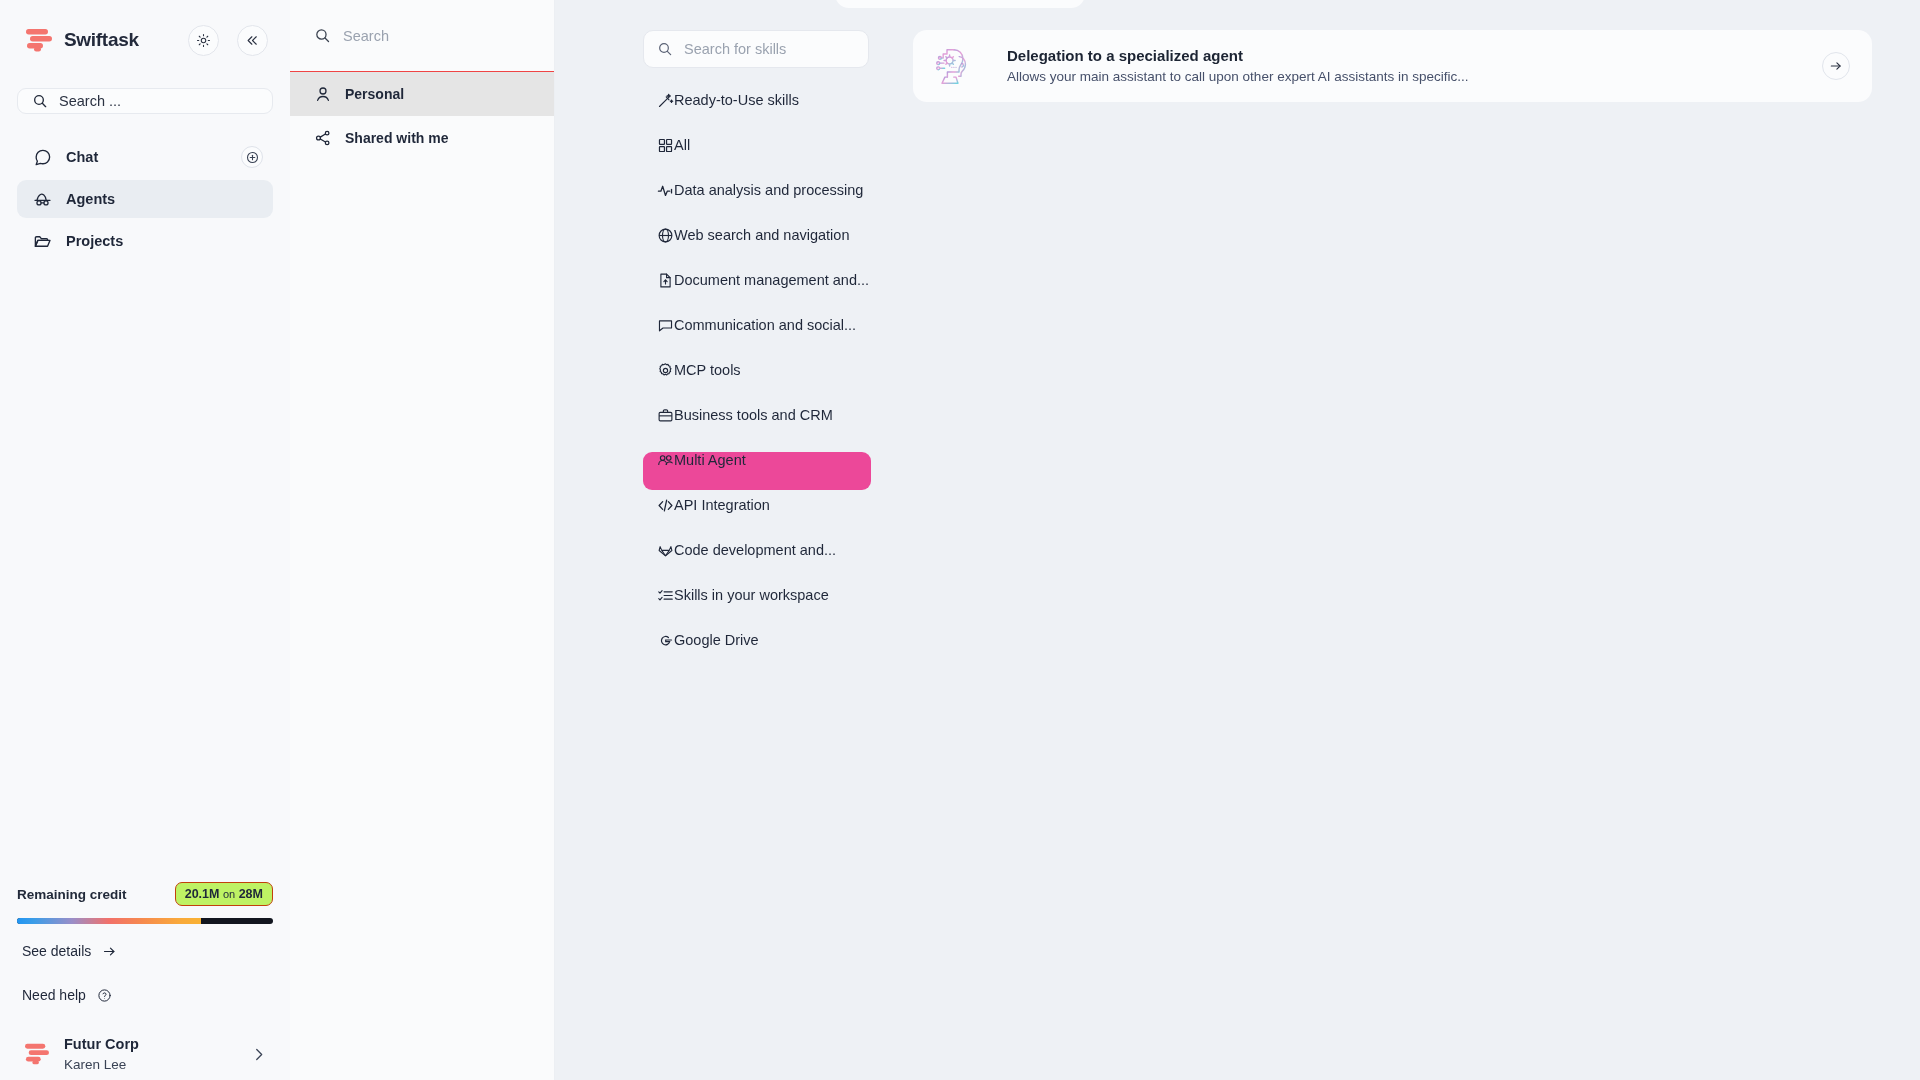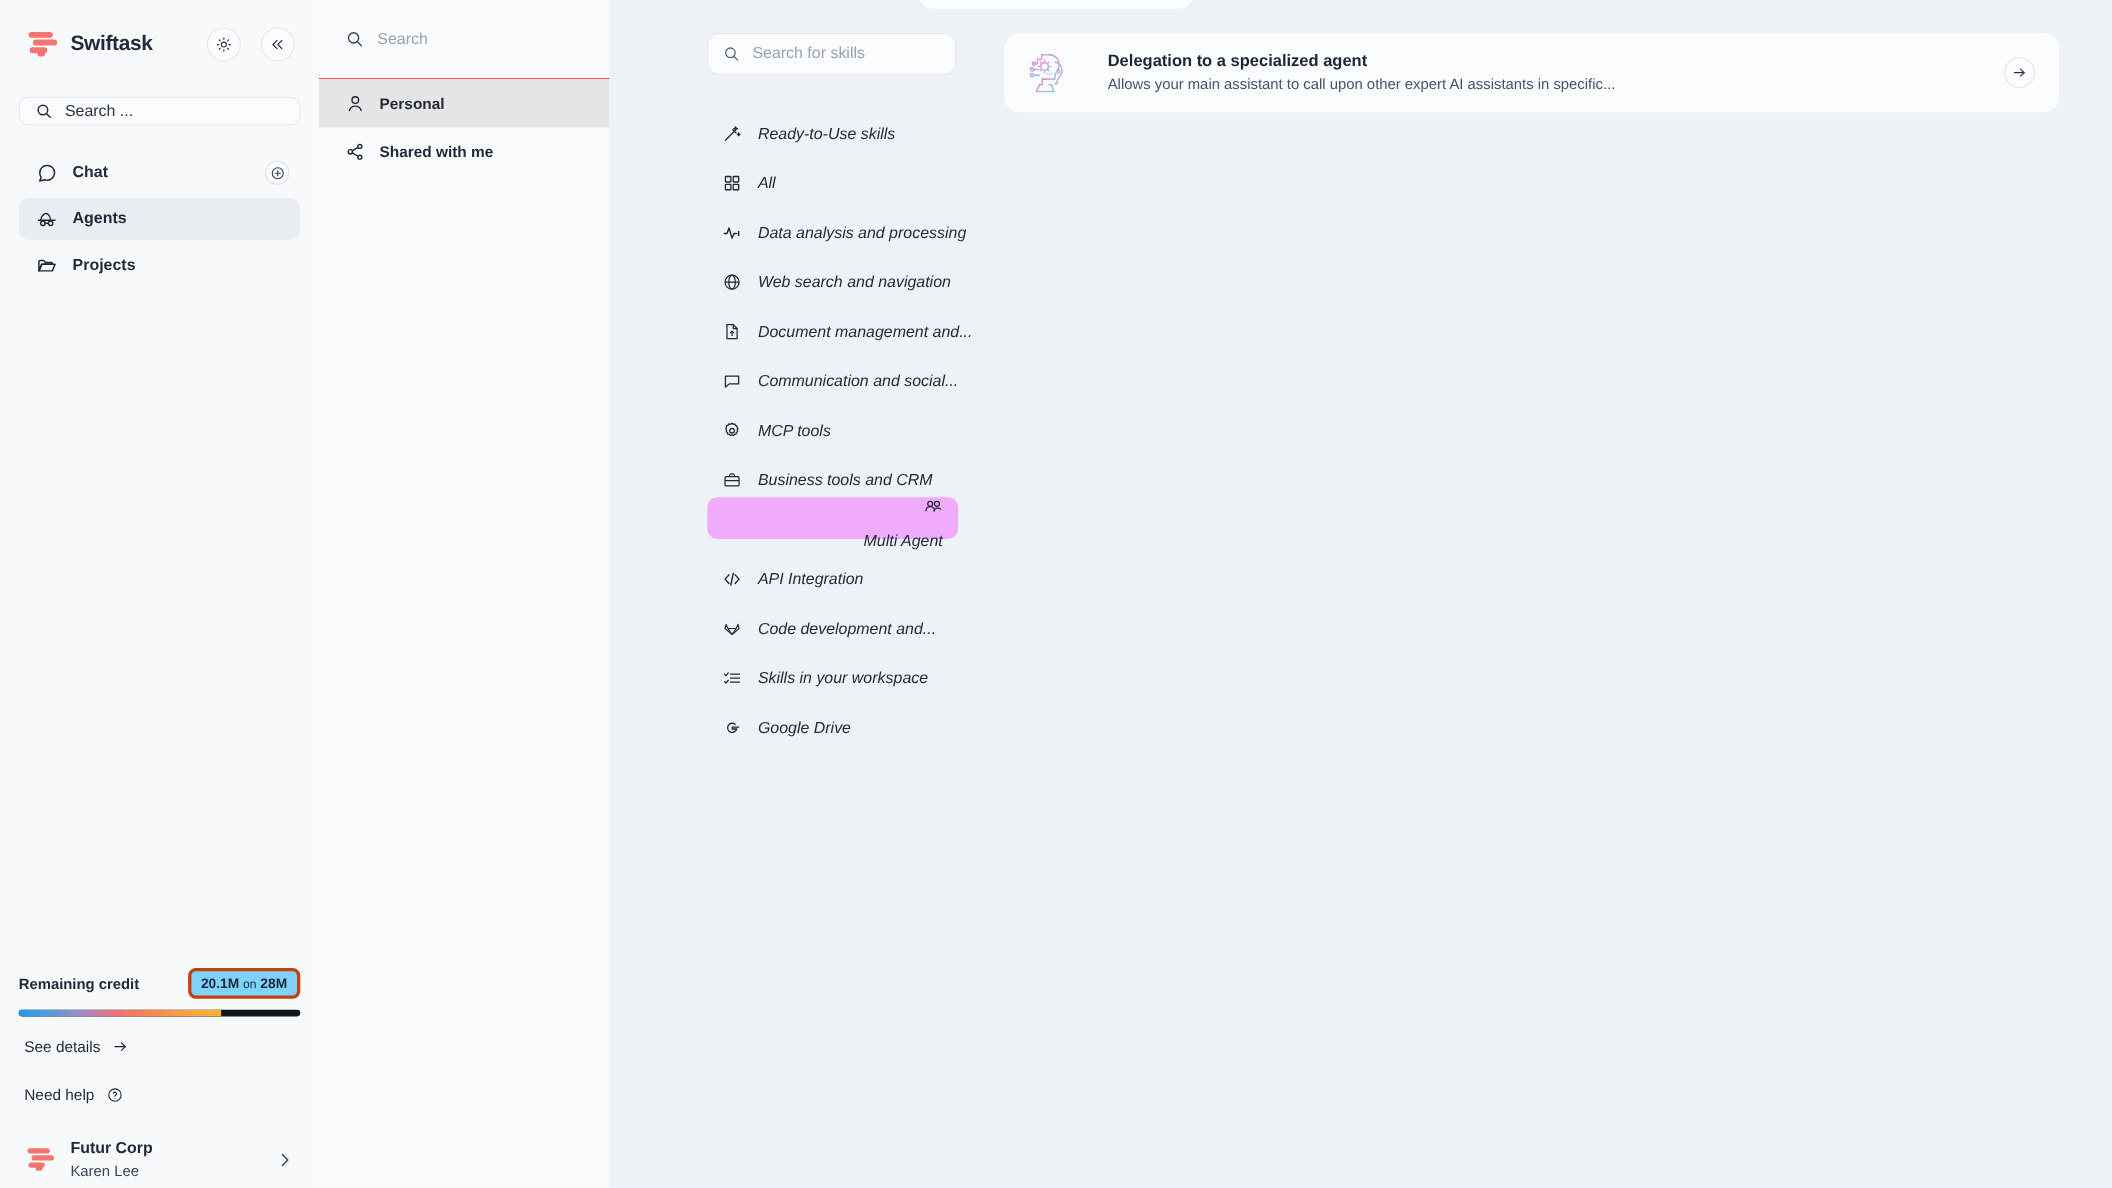--- a/index.html
+++ b/index.html
@@ -62,21 +62,21 @@
     border-radius: 50%; border: 1px solid #dfe3ea; background: #fbfcfd;
     display: flex; align-items: center; justify-content: center; cursor: pointer;
   }
 
   .sidebar-spacer { flex: 1; }
 
   .credit-block { padding: 0 17px 0 17px; }
   .credit-row { display: flex; align-items: center; justify-content: space-between; height: 30px; }
   .credit-label { font-size: 13.5px; font-weight: 700; color: #222a3a; }
   .credit-pill {
-    border: 3px solid #c2410c; background: #7dd3fc; border-radius: 7px;
+    border: 1px solid #c2410c; background: #bef264; border-radius: 7px;
     padding: 4px 9px; font-size: 12.5px; color: #1f2739; white-space: nowrap;
   }
   .credit-pill b { font-weight: 700; }
   .credit-pill span.on { font-weight: 400; font-size: 11px; }
   .credit-bar {
     margin-top: 9px; height: 6px; border-radius: 3px; overflow: hidden;
     background: #12161f; display: flex;
   }
   .credit-fill {
     height: 100%;
@@ -118,26 +118,26 @@
   .content { flex: 1; height: 1080px; background: #eef1f5; display: flex; }
   .skills-col { width: 330px; flex: 0 0 330px; padding: 30px 0 0 0; }
   .skill-search {
     margin: 0 0 0 88px; width: 226px; height: 38px;
     background: #fbfcfd; border: 1px solid #e5e8ee; border-radius: 10px;
     display: flex; align-items: center; gap: 11px; padding: 0 13px; cursor: text;
   }
   .skill-search .ph { font-size: 14.5px; color: #9aa2af; }
   .skill-list { margin-top: 24px; padding-left: 88px; display: flex; flex-direction: column; }
   .skill-item {
-    height: 38px; display: flex; align-items: flex-end; gap: 15px;
+    height: 38px; display: flex; align-items: flex-start; 
     padding: 0 14px; border-radius: 9px; cursor: pointer;
-    width: 228px; margin-bottom: 7px; font-style: italic;
+    width: 228px; margin-bottom: 7px;
   }
   .skill-item .label { font-size: 14.5px; color: #1f2739; white-space: nowrap; }
-  .skill-item.active { background: #f0abfc; flex-direction: column; }
+  .skill-item.active { background: #ec4899; }
 
   .cards-col { flex: 1; padding: 30px 48px 0 28px; }
   .card {
     height: 72px; background: #fbfcfd; border-radius: 14px;
     display: flex; align-items: center; padding: 0 22px 0 16px; gap: 32px;
     cursor: pointer;
   }
   .card-icon { width: 46px; height: 46px; flex: 0 0 46px; }
   .card-body { flex: 1; min-width: 0; }
   .card-title { font-size: 15px; font-weight: 700; color: #1c2433; line-height: 1.5; }

